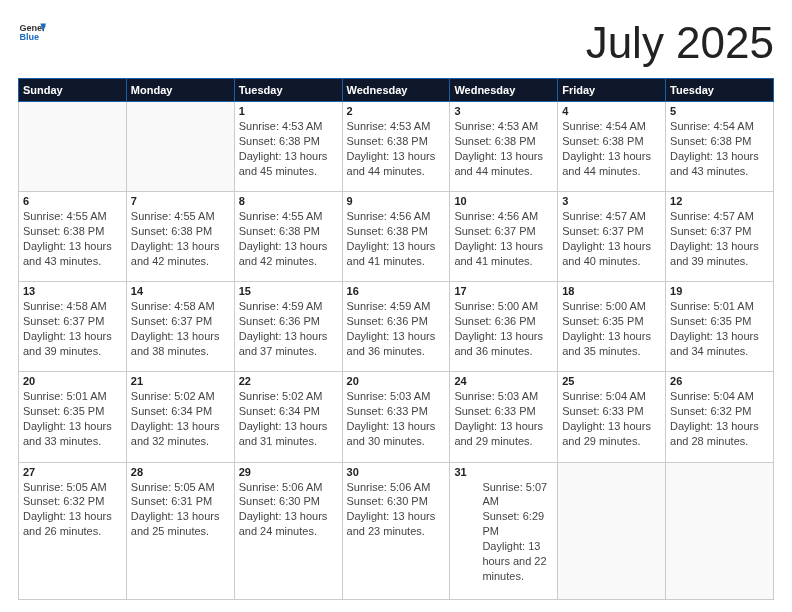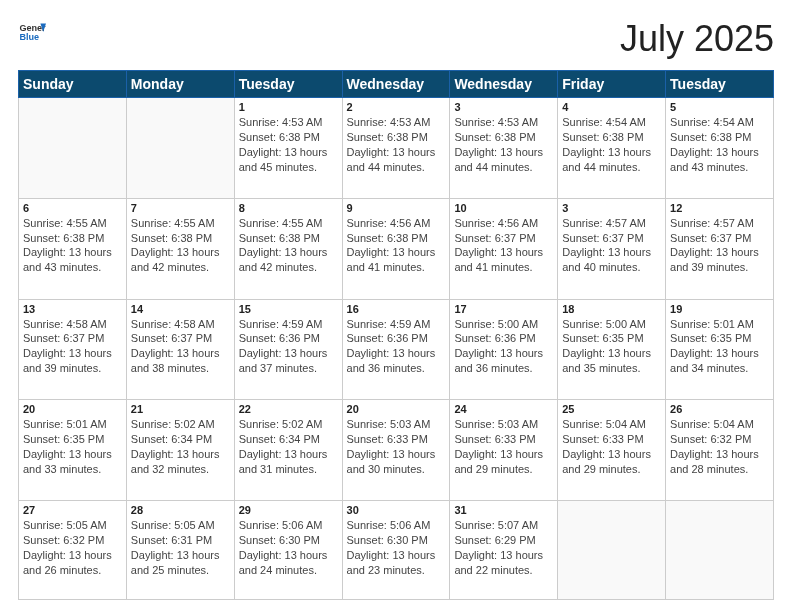--- a/index.html
+++ b/index.html
@@ -29,39 +29,39 @@
       gap: 4px;
     }
     .logo-icon {
       width: 28px;
       height: 28px;
     }
     .title-block {
       text-align: right;
     }
     .title-month {
-      font-size: 36px;
+      font-size: 44px;
       font-weight: normal;
       color: #222;
     }
     .title-location {
       font-size: 16px;
       color: #444;
     }
     .calendar {
       flex: 1;
       border: 1px solid #ccc;
       border-collapse: collapse;
       width: 100%;
       table-layout: fixed;
     }
     .calendar th {
-      background-color: #0c4a6e;
+      background-color: #0f172a;
       color: #fff;
-      font-size: 14px;
+      font-size: 11px;
       font-weight: bold;
       padding: 5px 4px;
       text-align: left;
       border: 1px solid #1a60a8;
     }
     .calendar td {
       vertical-align: top;
       border: 1px solid #ccc;
       padding: 3px 4px;
       font-size: 9px;
@@ -303,21 +303,21 @@
 Daylight: 13 hours and 24 minutes.</div>
           </td>
           <td>
             <span class="day-num">30</span>
             <div class="day-info" style="white-space: pre-line;">Sunrise: 5:06 AM
 Sunset: 6:30 PM
 Daylight: 13 hours and 23 minutes.</div>
           </td>
           <td>
             <span class="day-num">31</span>
-            <div class="day-info" style="white-space: pre-line;">Sunrise: 5:07 AM
+            <div class="day-info" style="white-space: pre-line; margin-left: 28px;">Sunrise: 5:07 AM
 Sunset: 6:29 PM
 Daylight: 13 hours and 22 minutes.</div>
           </td>
           <td class="empty-cell"></td>
           <td class="empty-cell"></td>
         </tr>
       </tbody>
   </table>
 </div>
 

